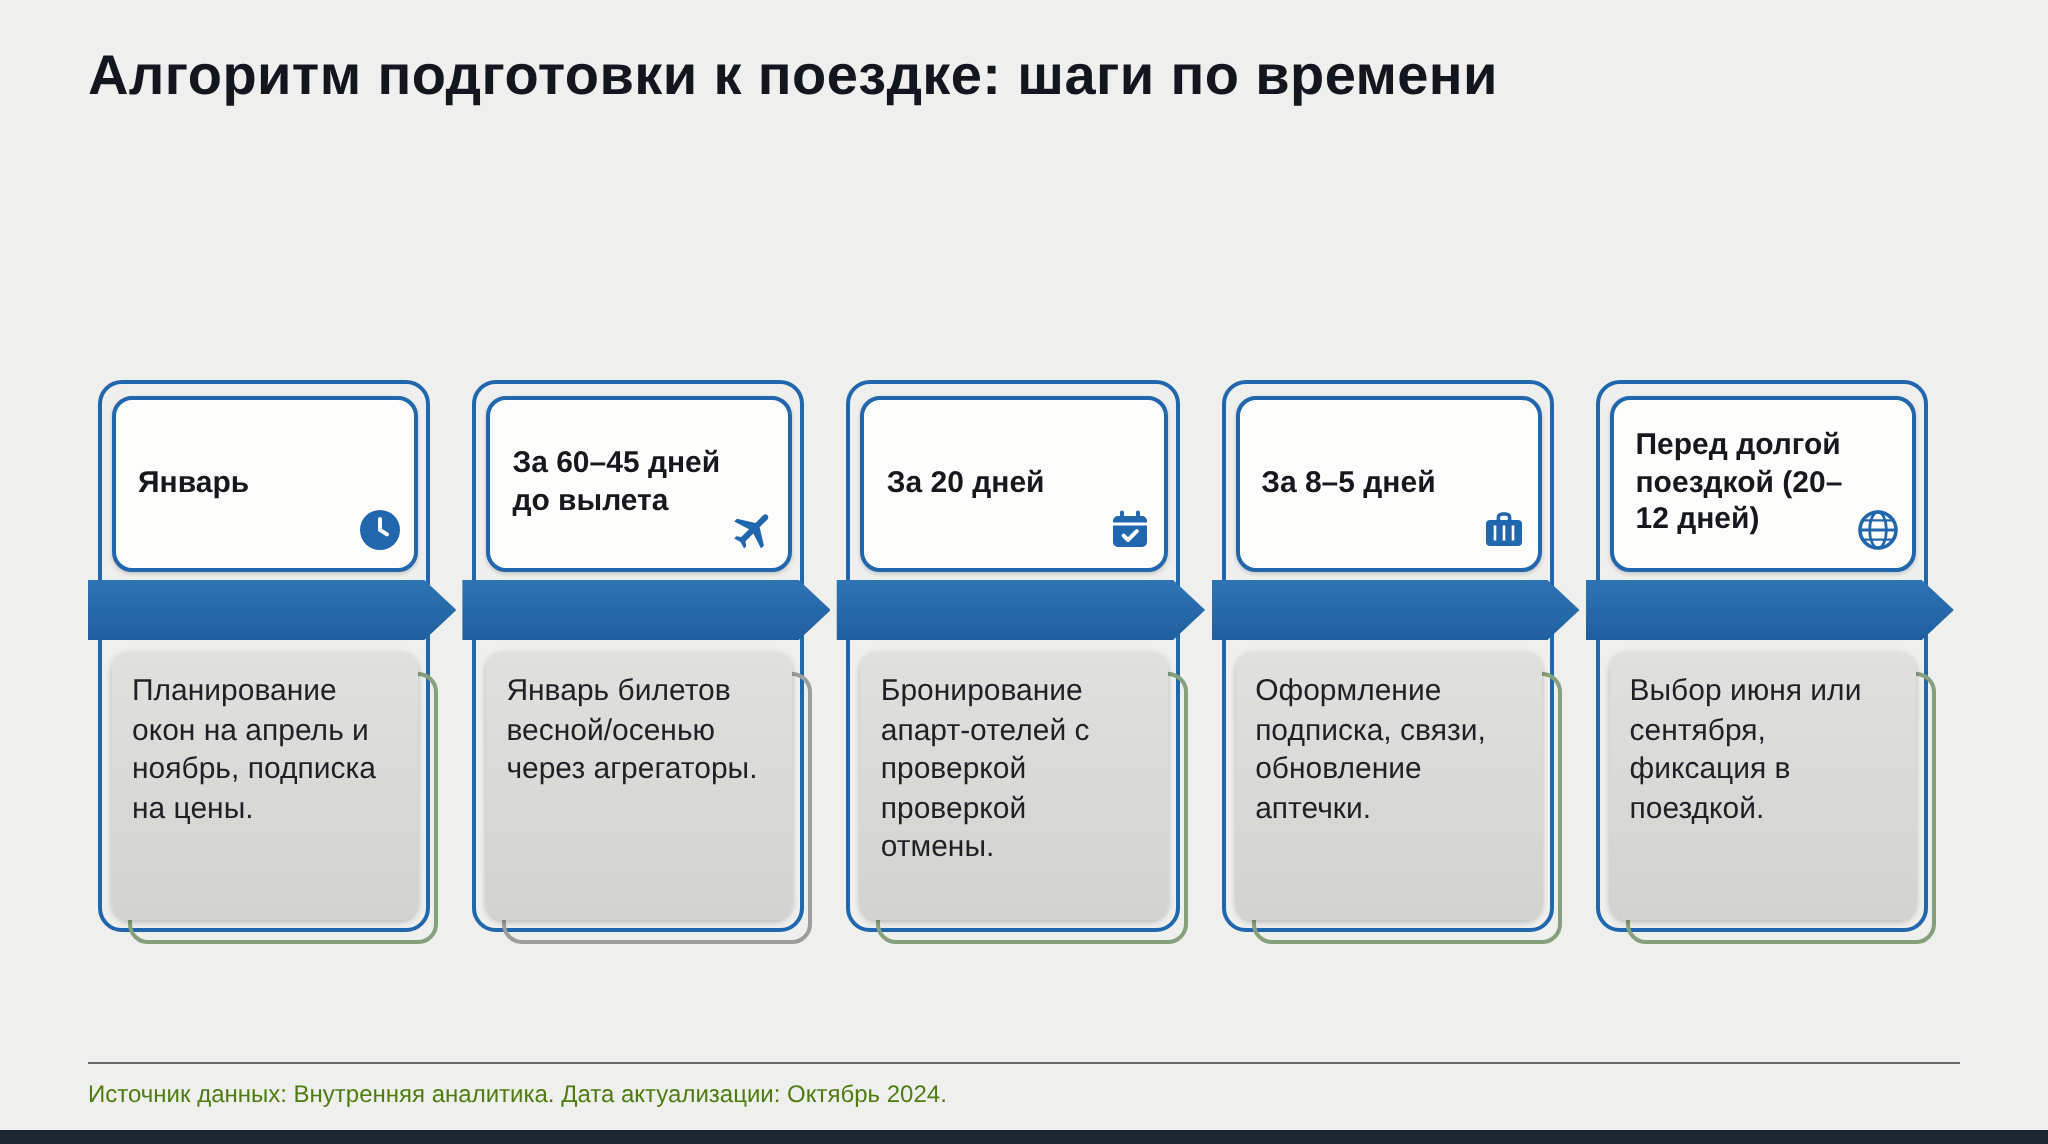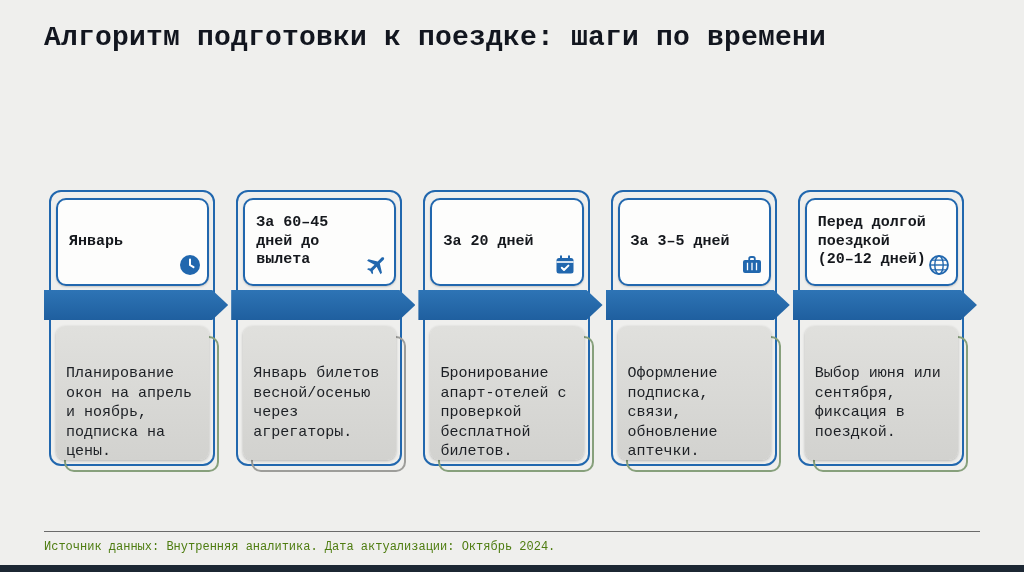--- a/index.html
+++ b/index.html
@@ -1,19 +1,19 @@
 <!DOCTYPE html>
 <html><head>
 <meta charset="utf-8">
 <style>
   html,body{margin:0;padding:0;background:#e8e8e6;}
   .canvas{
     position:relative;width:1024px;height:572px;margin:0 auto;
     background:#efefed;overflow:hidden;
-    font-family:Liberation Mono, monospace;
+    font-family:Liberation Sans, sans-serif;
   }
   .title{
     position:absolute;left:44px;top:22px;
     font-size:28px;font-weight:700;color:#12161f;letter-spacing:.2px;
   }
   .timeline{
     position:absolute;left:44px;top:198px;width:936px;height:272px;display:flex;
   }
   .step{position:relative;width:20%;height:100%;}
   .deco-outer{
@@ -39,21 +39,21 @@
   }
   .head-label{font-size:15px;font-weight:700;color:#15181d;line-height:1.25;}
   .icon{position:absolute;right:5px;bottom:7px;width:24px;height:24px;}
   .icon svg{display:block;width:24px;height:24px;}
   .body-card{
     position:absolute;top:128px;left:12px;right:22px;height:134px;
     background:linear-gradient(180deg,#e0e0dd,#d2d2cf);
     border-radius:9px;padding:10px 10px;box-sizing:border-box;
     box-shadow:0 1px 3px rgba(0,0,0,.25);
   }
-  .body-text{font-size:15px;color:#1d2025;line-height:1.3;margin-top:28px;}
+  .body-text{font-size:15px;color:#1d2025;line-height:1.3;}
   .footer-divider{position:absolute;left:44px;right:44px;top:531px;border-top:1px solid #6a6a6a;}
   .footer-note{position:absolute;left:44px;top:540px;font-size:12px;color:#4d7c0f;}
   .bottom-bar{position:absolute;left:0;right:0;bottom:0;height:7px;background:#1c2733;}
 </style>
 </head>
 <body>
 
 <div class="canvas">
 
   <div class="title">Алгоритм подготовки к поездке: шаги по времени</div>
@@ -106,30 +106,30 @@
         <span class="icon">
           <svg viewBox="0 0 24 24">
               <rect x="3.5" y="5" width="17" height="15.5" rx="2.5" fill="#2167ae"></rect>
               <path d="M8 3.2v3.6M16 3.2v3.6" stroke="#2167ae" stroke-width="2" stroke-linecap="round"></path>
               <path d="M3.5 9h17" stroke="#ffffff" stroke-width="1.6"></path>
               <path d="M8.8 14.8l2.2 2.2 4.4-4.4" stroke="#ffffff" stroke-width="2" fill="none" stroke-linecap="round" stroke-linejoin="round"></path>
             </svg>
         </span>
       </div>
       <div class="body-card">
-        <div class="body-text">Бронирование апарт-отелей с проверкой бесплатной билетов.</div>
+        <div class="body-text">Бронирование апарт-отелей с проверкой проверкой отмены.</div>
       </div>
     </div>
 
     <div class="step">
       <div class="deco-outer"></div>
       <div class="deco-accent"></div>
       <div class="arrow"></div>
       <div class="head-card">
-        <div class="head-label">За 3–5 дней</div>
+        <div class="head-label">За 8–5 дней</div>
         <span class="icon">
           <svg viewBox="0 0 24 24">
               <path d="M9.2 7V5.8c0-1 .8-1.8 1.8-1.8h2c1 0 1.8.8 1.8 1.8V7" fill="none" stroke="#2167ae" stroke-width="1.8"></path>
               <rect x="3" y="7" width="18" height="13" rx="2" fill="#2167ae"></rect>
               <path d="M7.5 9.8v7.4M12 9.8v7.4M16.5 9.8v7.4" stroke="#ffffff" stroke-width="1.3"></path>
             </svg>
         </span>
       </div>
       <div class="body-card">
         <div class="body-text">Оформление подписка, связи, обновление аптечки.</div>

